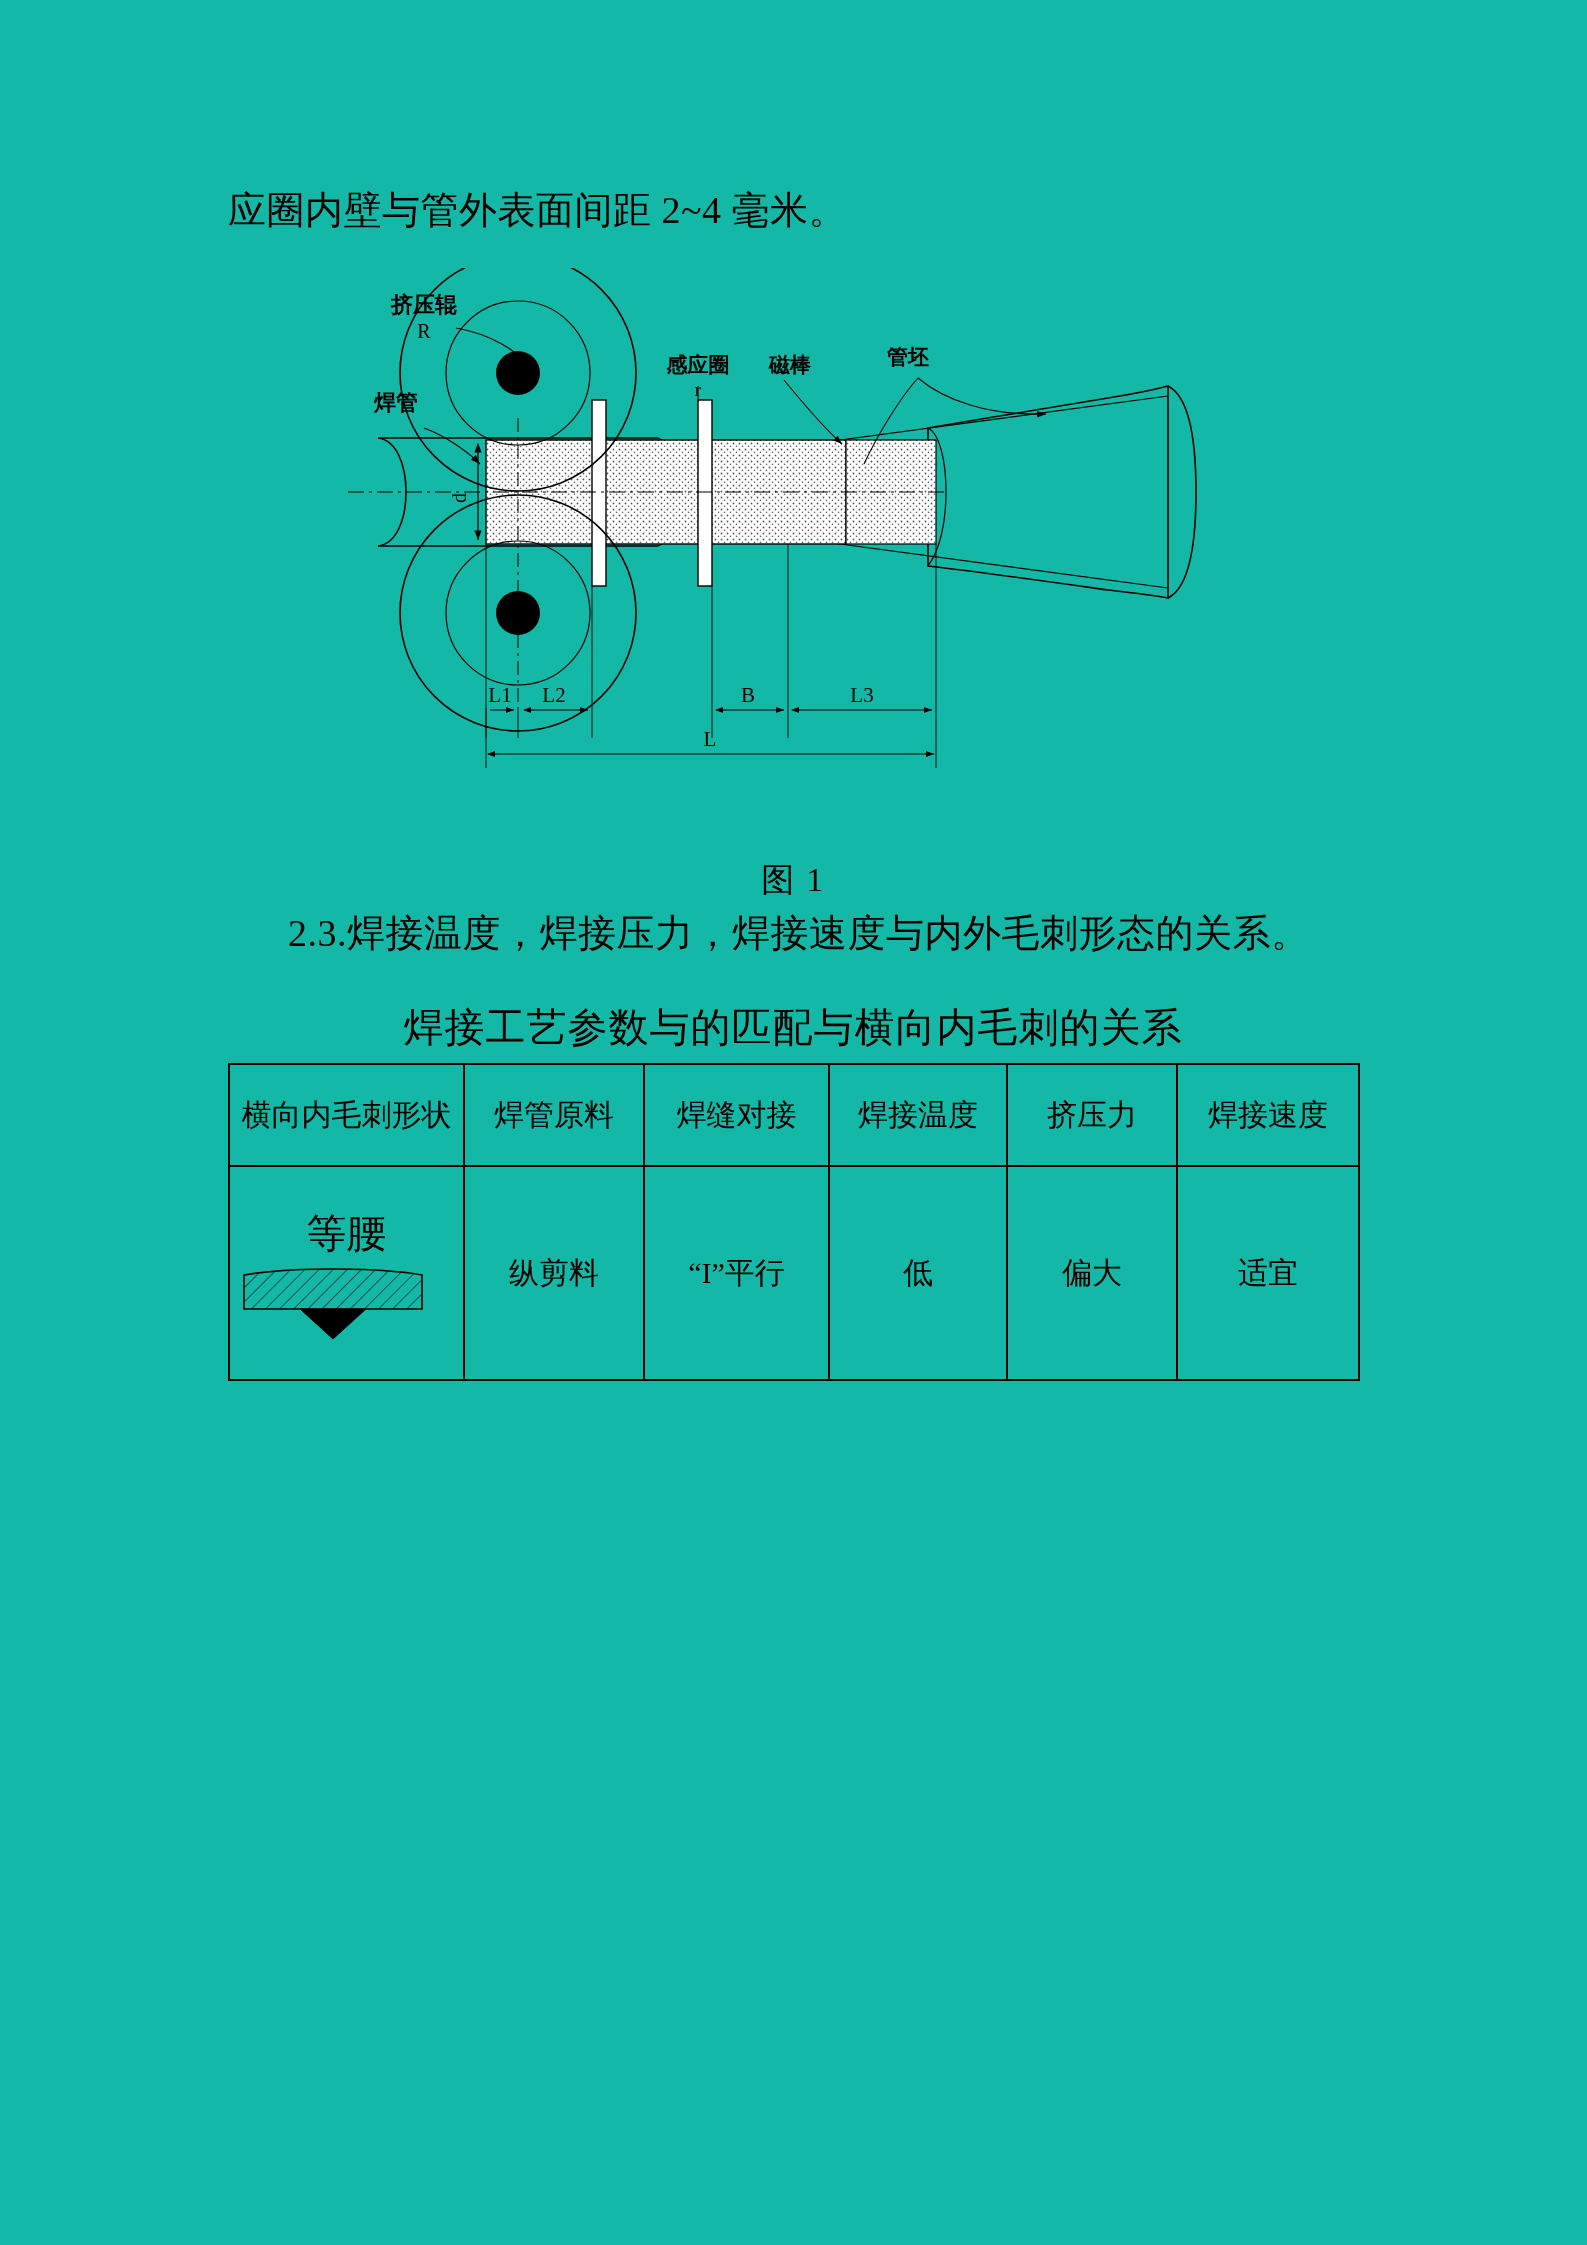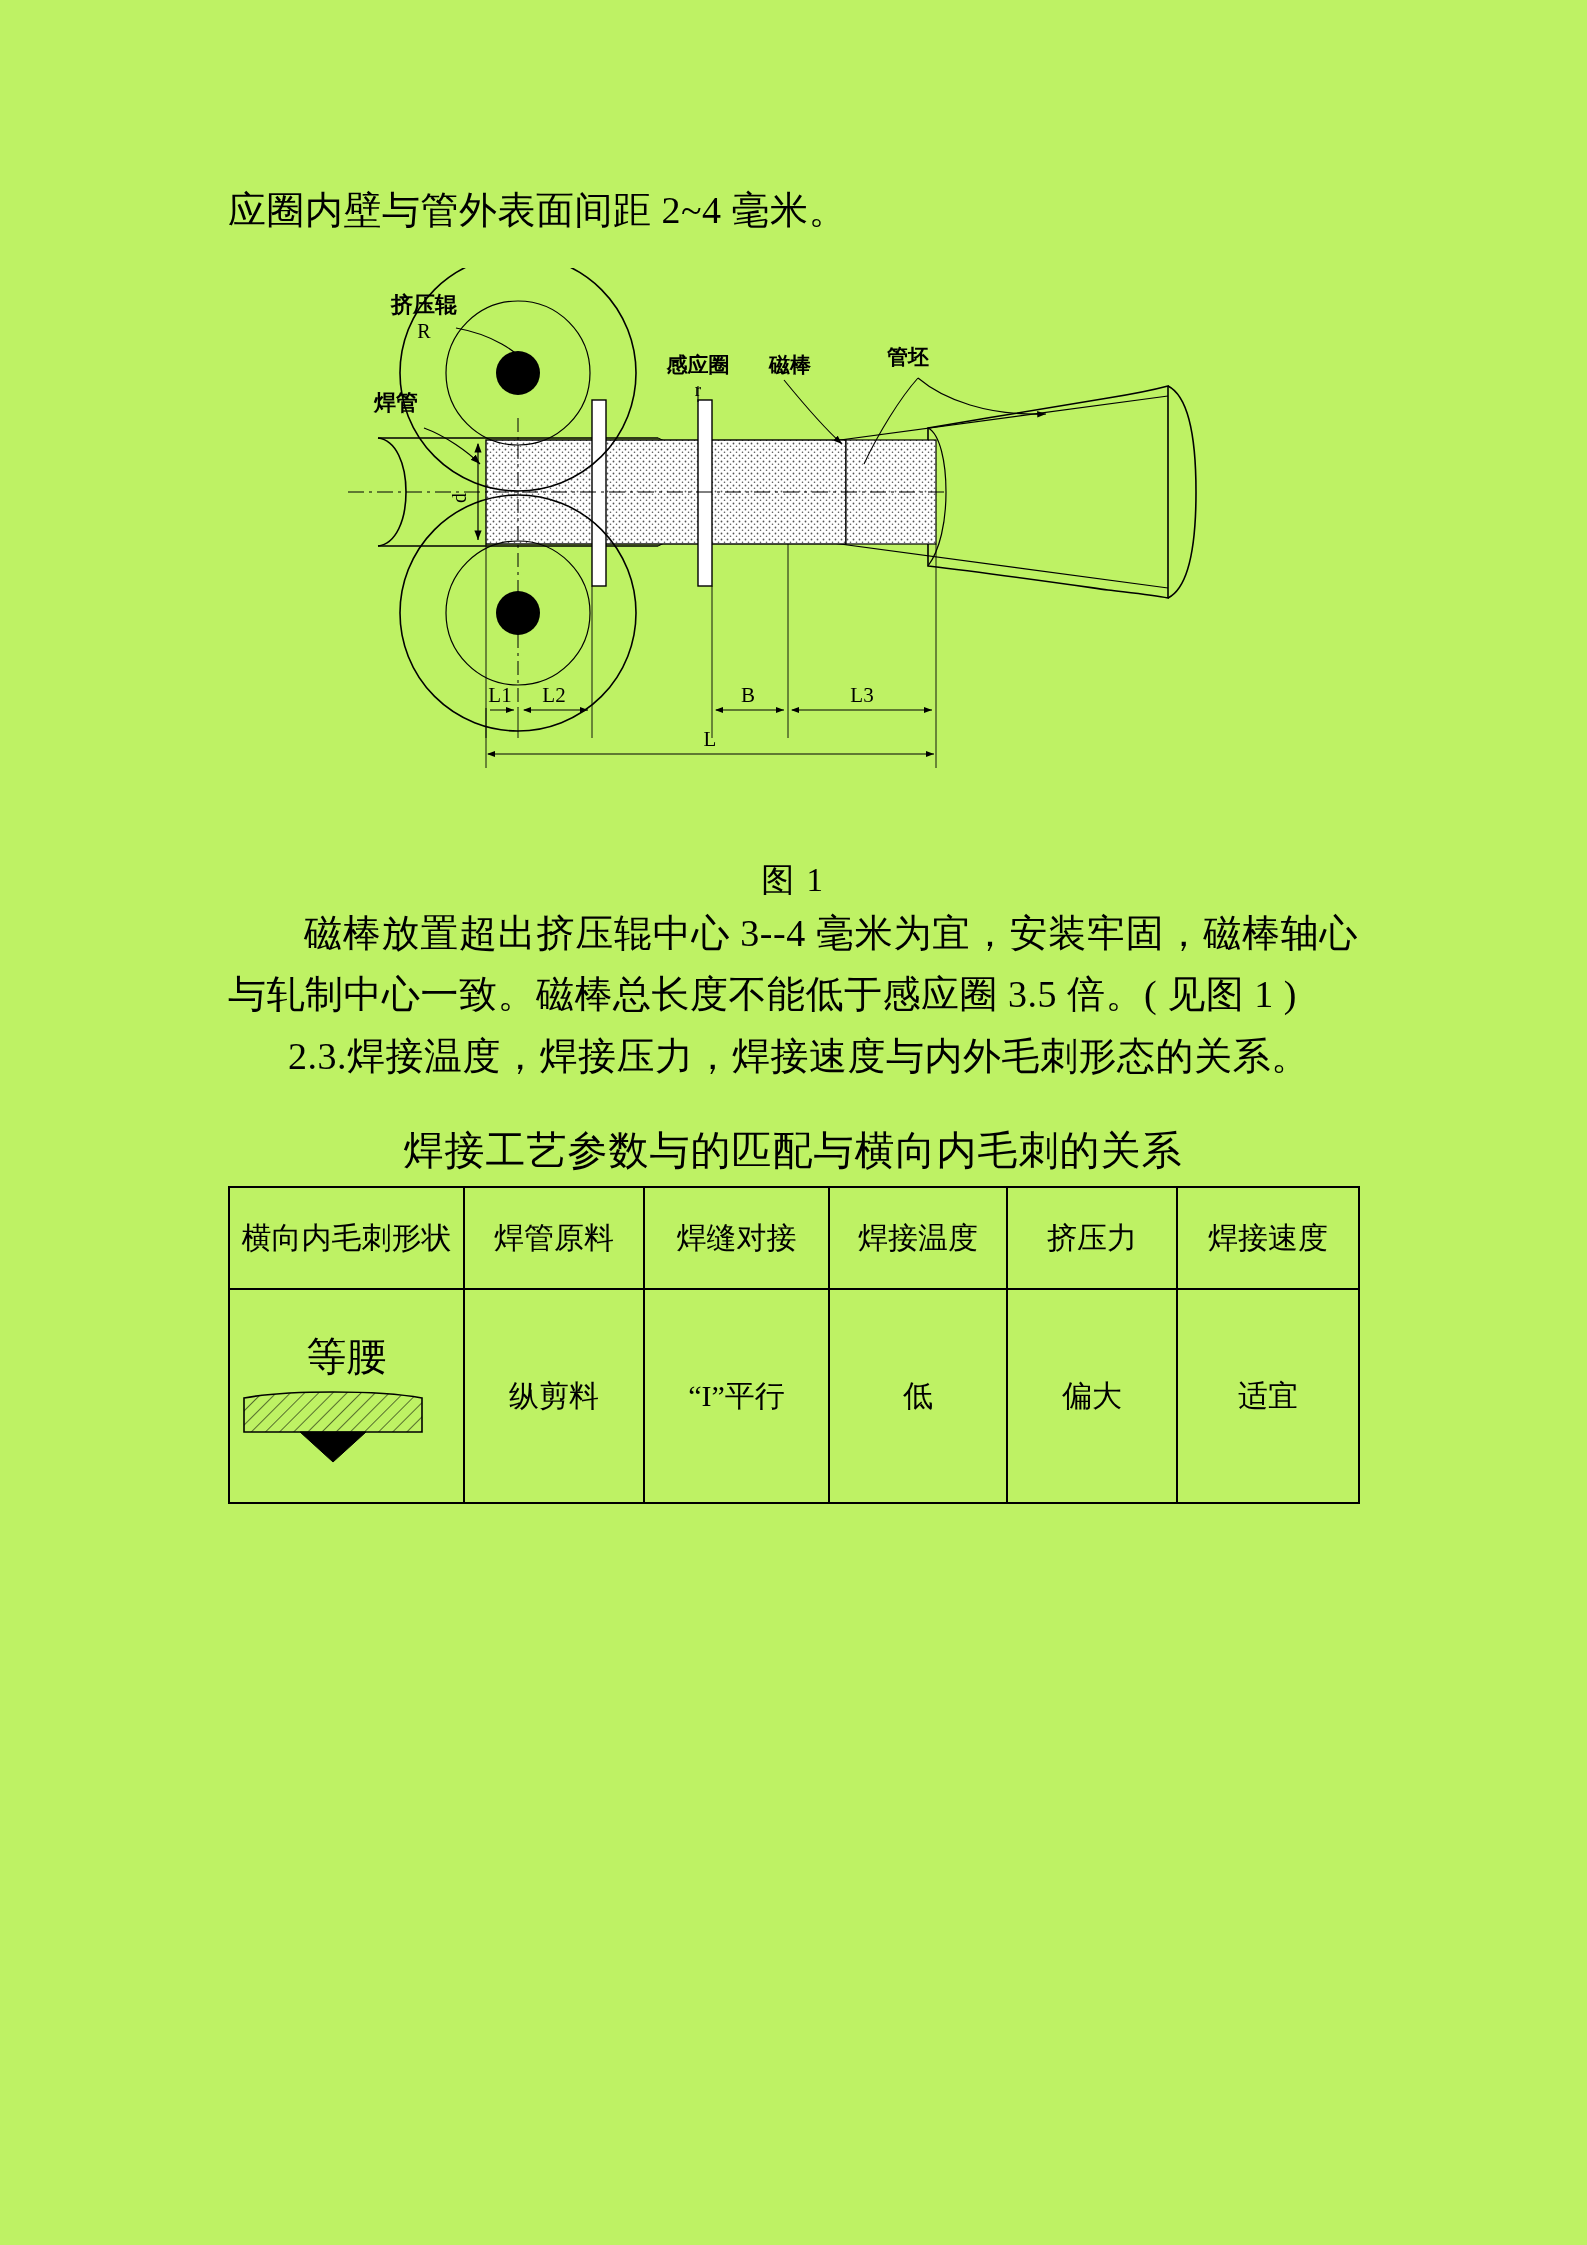--- a/index.html
+++ b/index.html
@@ -13,21 +13,21 @@
     font-family: "Liberation Serif", serif;
     color: #000000;
     position: relative;
     overflow: hidden;
   }
   .page {
     position: absolute;
     left: 0; top: 0;
     width: 1587px;
     height: 2245px;
-    background: #bef264;
+    background: #14b8a6;
   }
   .content {
     position: absolute;
     left: 228px;
     top: 180px;
     width: 1130px;
   }
   p.para {
     font-size: 38px;
     line-height: 1.62;
@@ -189,21 +189,20 @@
         <text x="168" y="142" font-size="22" font-family="Liberation Sans, sans-serif" font-weight="bold" text-anchor="middle">焊管</text>
         <text x="470" y="104" font-size="21" font-family="Liberation Sans, sans-serif" font-weight="bold" text-anchor="middle">感应圈</text>
         <text x="470" y="128" font-size="19" font-family="Liberation Serif, serif" text-anchor="middle">r</text>
         <text x="562" y="104" font-size="21" font-family="Liberation Sans, sans-serif" font-weight="bold" text-anchor="middle">磁棒</text>
         <text x="680" y="96" font-size="21" font-family="Liberation Sans, sans-serif" font-weight="bold" text-anchor="middle">管坯</text>
       </svg>
     </div>
 
     <div class="fig-caption">图 1</div>
 
-    <p class="para indent">磁棒放置超出挤压辊中心 3--4 毫米为宜，安装牢固，磁棒轴心与轧制中心一致。磁棒总长度不能低于感应圈 3.5 倍。( 见图 1 )</p>
     <p class="para section-head">2.3.焊接温度，焊接压力，焊接速度与内外毛刺形态的关系。</p>
 
     <div class="table-title">焊接工艺参数与的匹配与横向内毛刺的关系</div>
 
     <table class="data">
       <colgroup>
         <col style="width:235px">
         <col style="width:180px">
         <col style="width:185px">
         <col style="width:178px">

